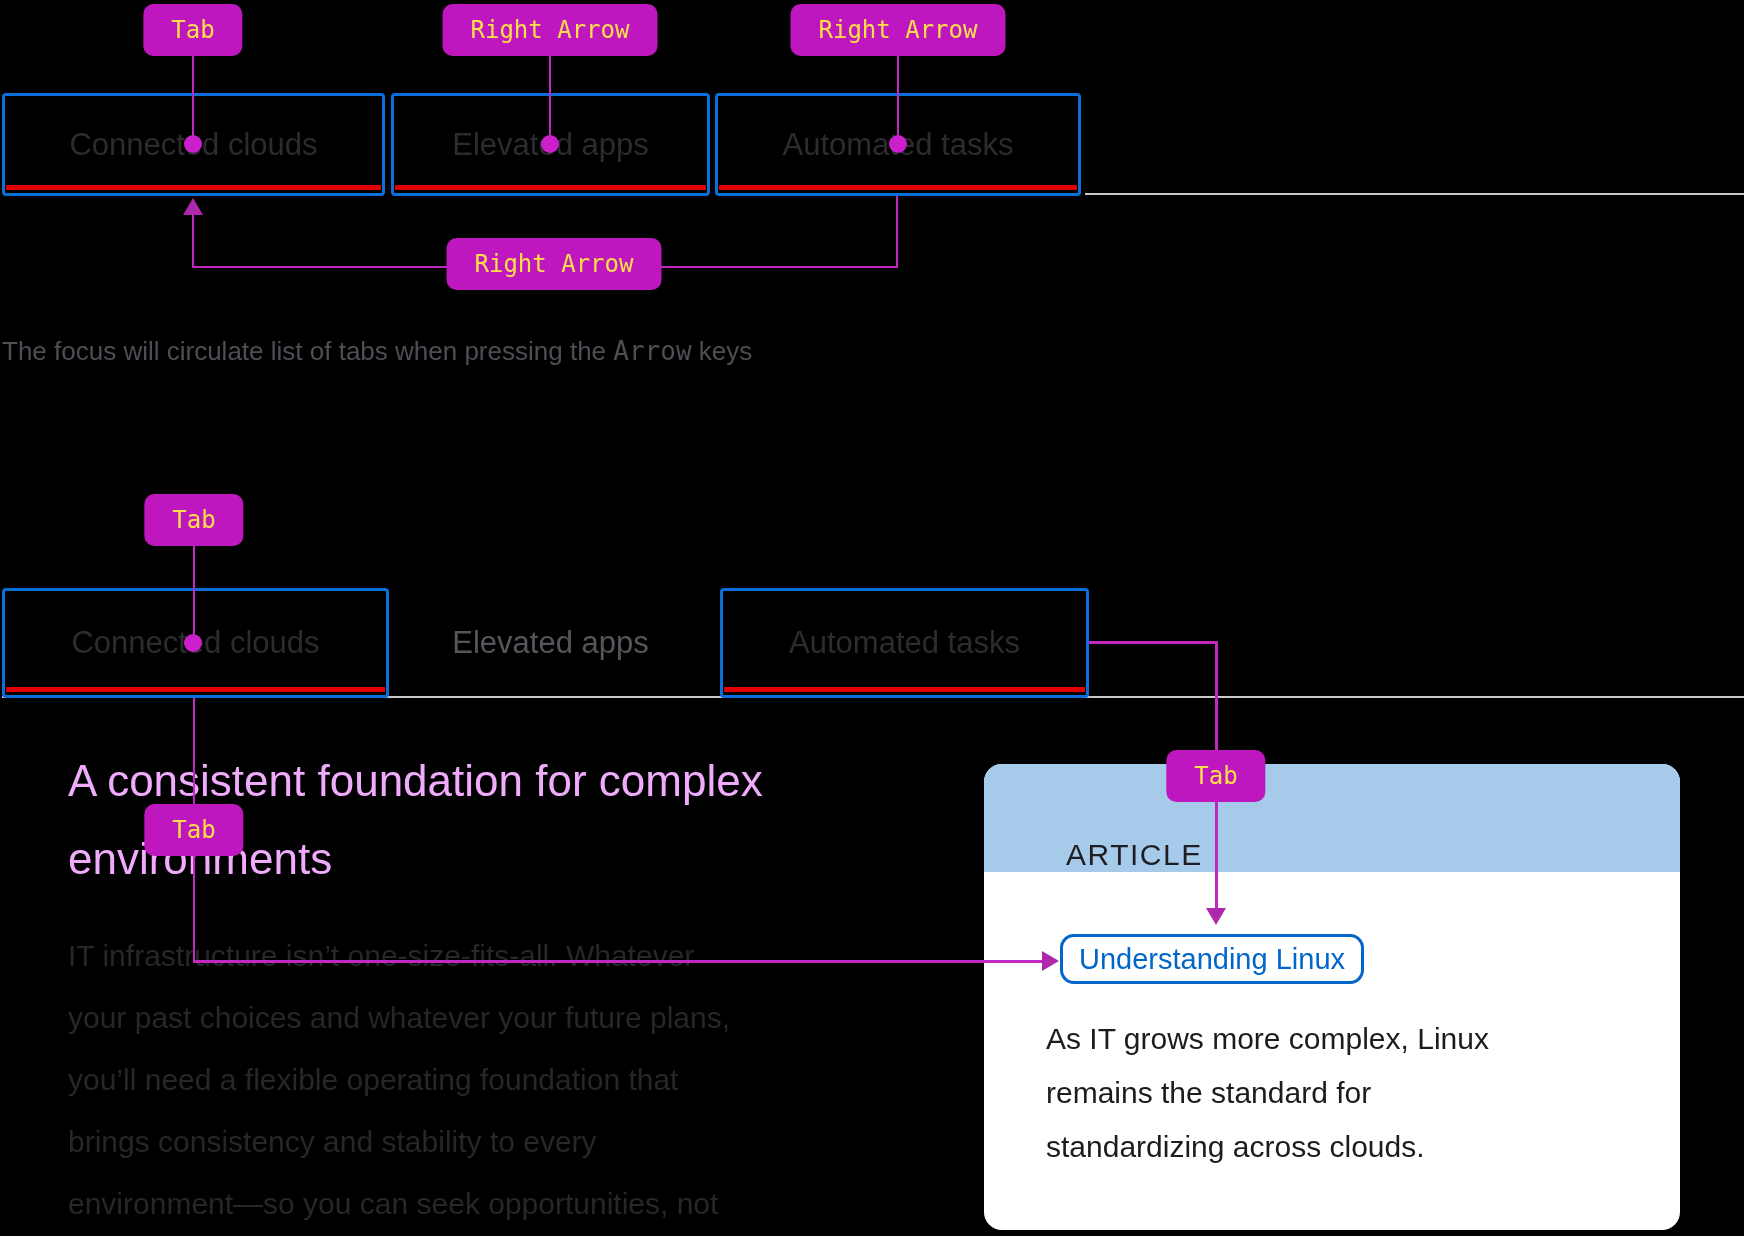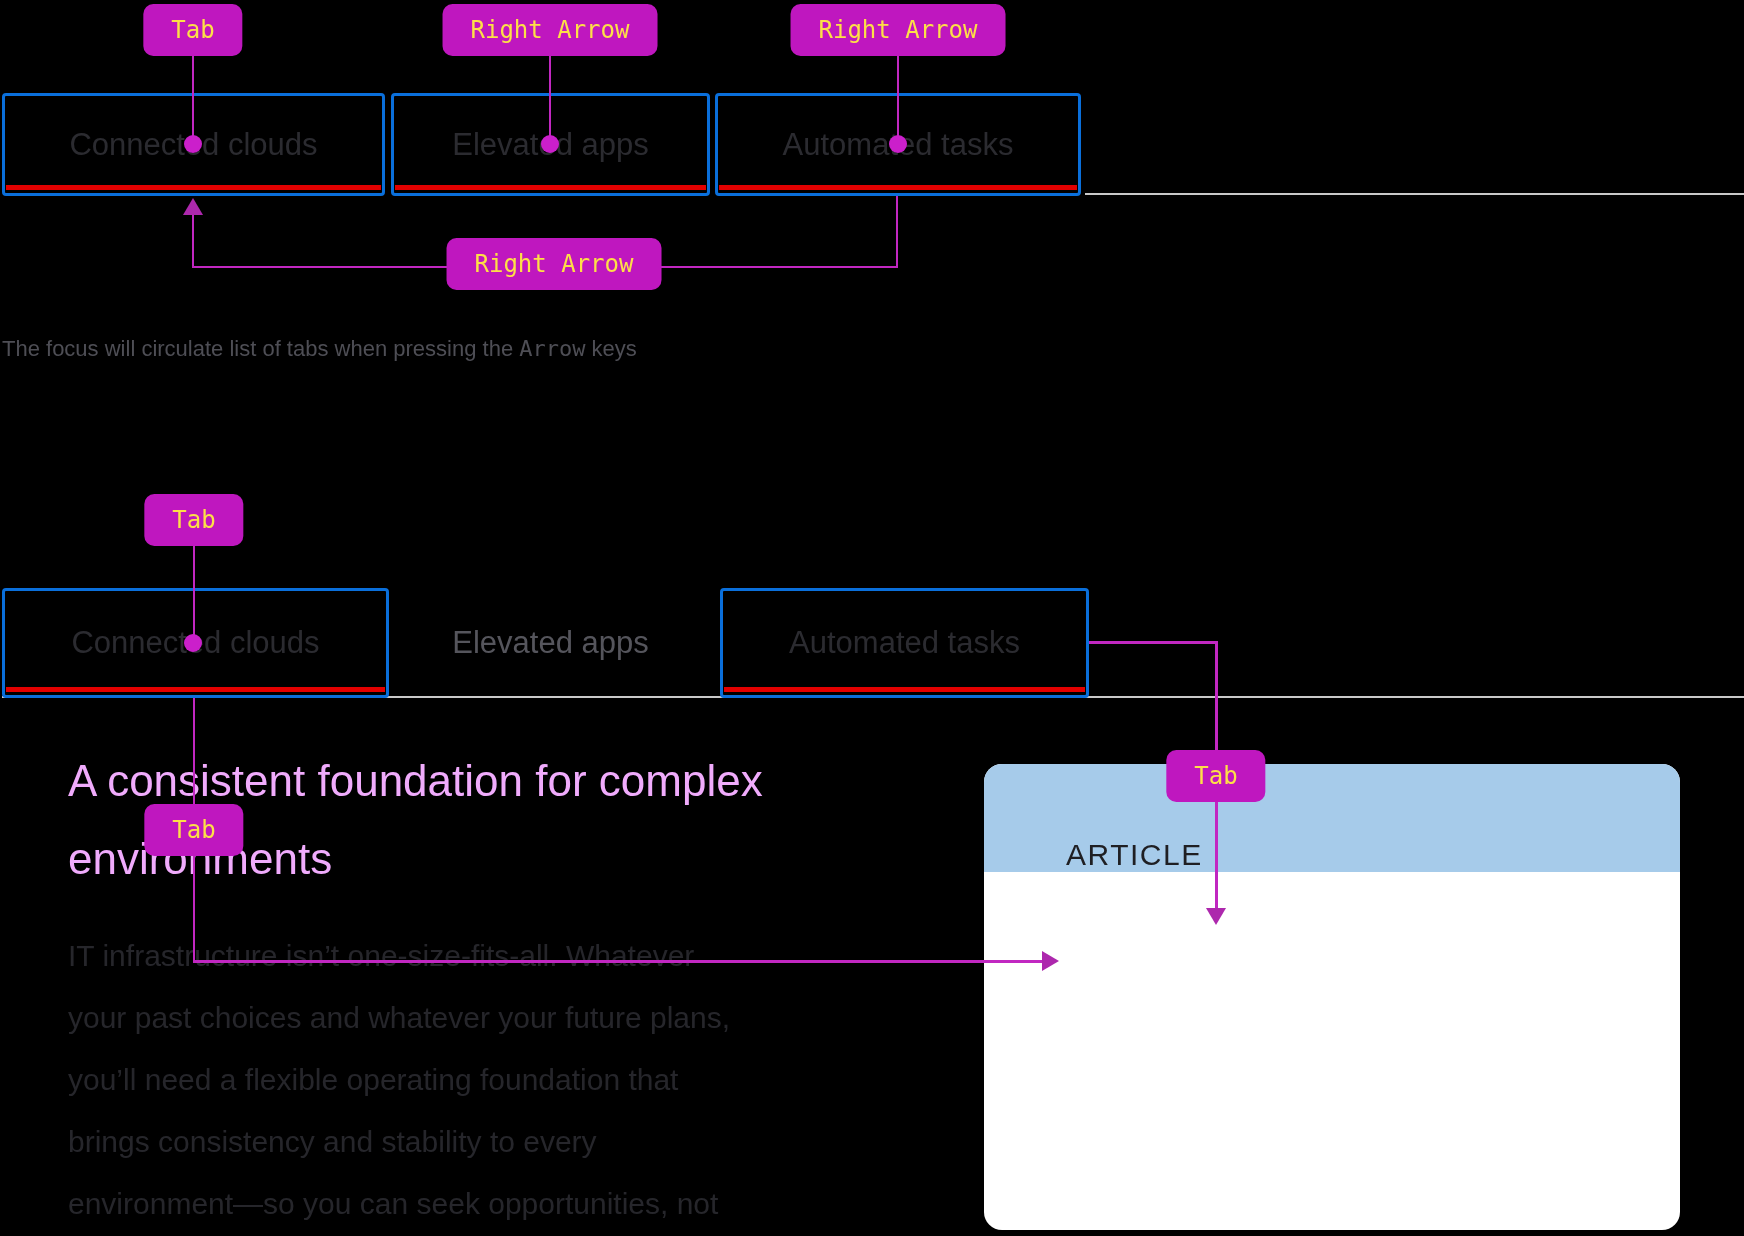--- a/index.html
+++ b/index.html
@@ -32,21 +32,21 @@
     background:#000;display:flex;align-items:center;justify-content:center;
     font-size:31px;font-weight:300;color:#2b2b30;z-index:2;
   }
   .redbar{position:absolute;left:1px;right:1px;bottom:3px;height:5px;background:#e20000;}
   .tabghost{
     position:absolute;display:flex;align-items:center;justify-content:center;
     font-size:31px;font-weight:300;color:#55555c;z-index:2;
   }
   .grayline{position:absolute;background:#c9c9c9;height:2px;z-index:1;}
   
-  .caption{position:absolute;font-size:22px;color:#4e4e55;z-index:2;}
+  .caption{position:absolute;font-size:26px;color:#4e4e55;z-index:2;}
   .caption .mono{font-family:"DejaVu Sans Mono","Liberation Mono",monospace;}
   
   .pg-heading{
     position:absolute;font-size:44px;font-weight:500;color:#f0abfc;
     line-height:78px;white-space:pre-line;z-index:2;
   }
   .pg-para{
     position:absolute;font-size:30px;font-weight:400;color:#26262b;
     line-height:62px;white-space:pre-line;z-index:2;
   }
@@ -147,15 +147,21 @@
   <div class="arr down" style="left:1206px;top:908px;"></div>
 
   <div class="card">
     <div class="card-header">
       <div class="card-eyebrow">ARTICLE</div>
     </div>
   </div>
 
   <div class="keycap" style="left:1216px;top:750px;">Tab</div>
 
+  <div class="card-link">
+    <span>Understanding Linux</span>
+  </div>
 
+  <div class="card-body">As IT grows more complex, Linux
+remains the standard for
+standardizing across clouds.</div>
 
 </div>
 
 </body></html>

